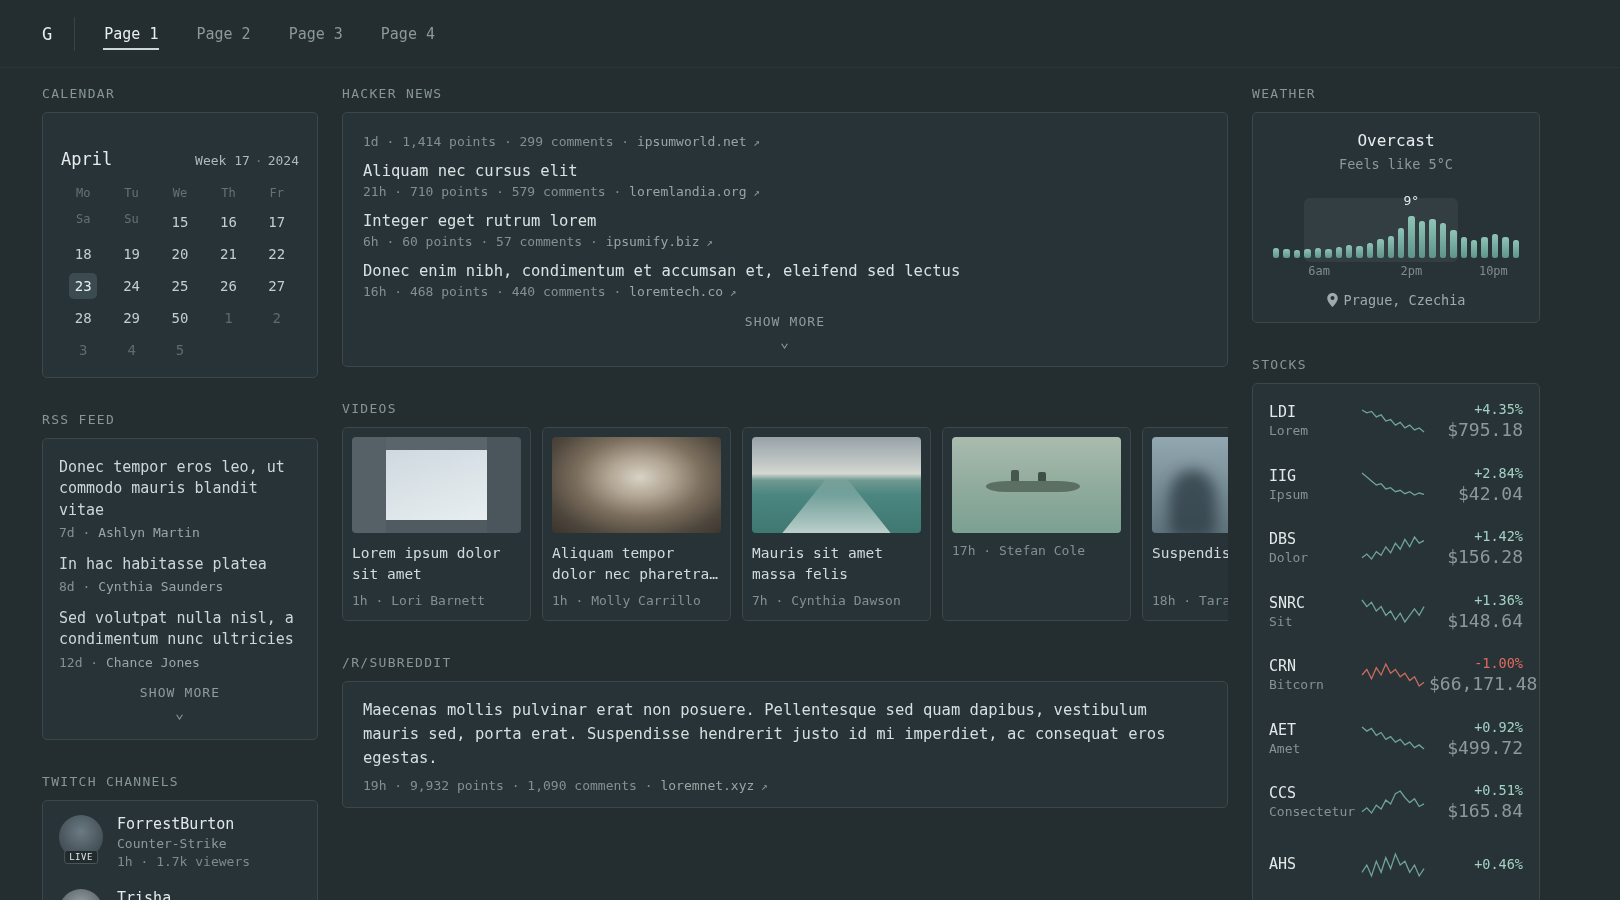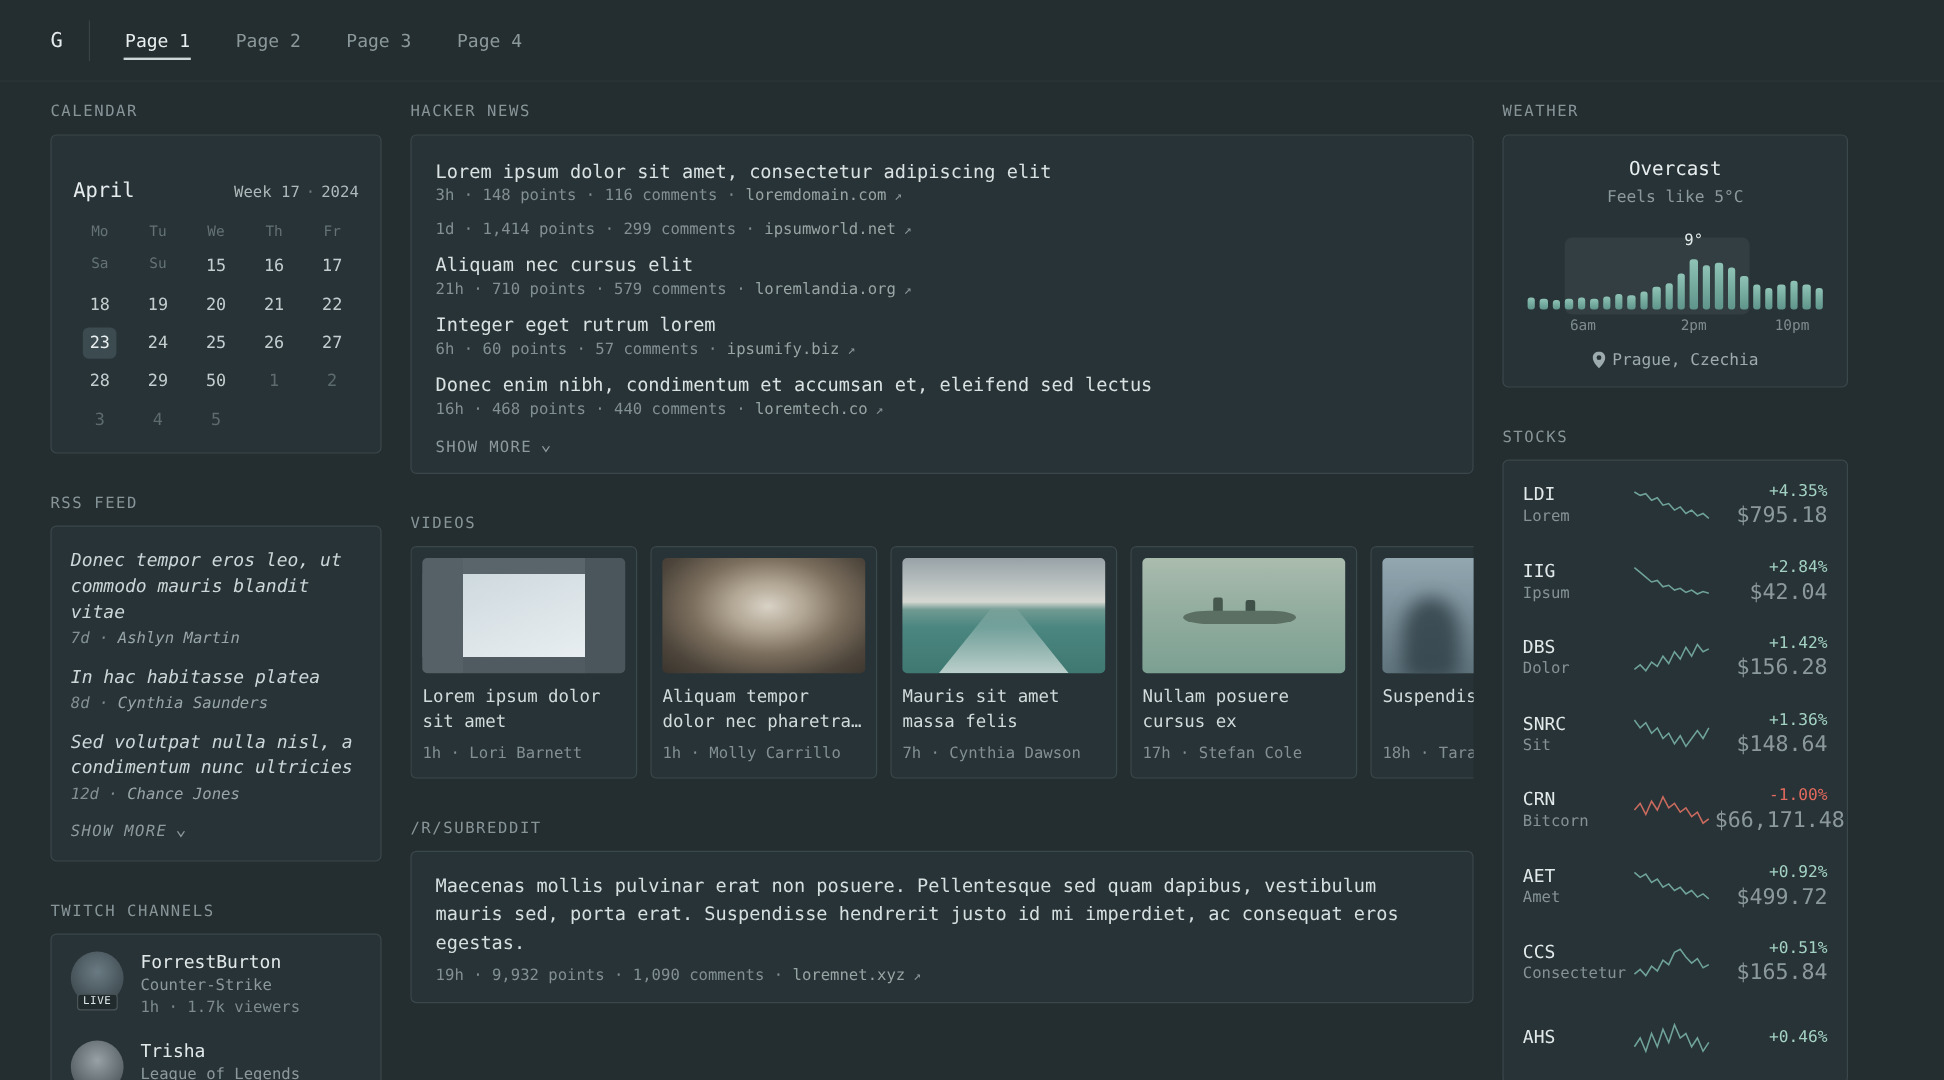--- a/index.html
+++ b/index.html
@@ -36,27 +36,27 @@
   .cal-sep { color:#6d7b7e; margin:0 5px; }
   .cal-grid { display:grid; grid-template-columns:repeat(5,1fr); margin-top:12px;
               text-align:center; row-gap:2px; }
   .cal-wd { font-size:12px; color:#647275; height:24px; line-height:24px; }
   .cal-day { height:30px; line-height:30px; font-size:14px; color:#c4ced0; }
   .cal-day.other { color:#5d6b6e; }
   .cal-day.today .dnum { display:inline-block; width:28px; height:26px; line-height:26px;
                          background:#3b4b50; border-radius:5px; color:#e9efef; }
 
   
-  .rss-card { padding:4px 16px 14px;font-style:italic; }
+  .rss-card { padding:4px 16px 14px; }
   .rss-item { margin-top:14px; cursor:pointer; }
   .rss-title { color:#ccd7d9; line-height:1.42; font-size:15px; }
   .meta { margin-top:4px; font-size:13px; color:#829093; }
   .meta .author { color:#98a6a8; }
   .show-more { margin-top:15px; font-size:13px; letter-spacing:1.1px; color:#8d9b9e;
-               cursor:pointer; display:flex; align-items:center; gap:7px; }
+               cursor:pointer; display:flex; align-items:center; gap:7px;flex-direction:column; }
   .chev { font-size:15px; position:relative; top:-3px; }
 
   
   .twitch-card { padding:14px 16px 10px; }
   .tw-item { display:flex; gap:14px; margin-bottom:20px; align-items:flex-start; cursor:pointer; }
   .tw-avatar-wrap { position:relative; flex:none; }
   .tw-avatar { width:44px; height:44px; border-radius:50%; }
   .live-badge { position:absolute; left:50%; transform:translateX(-50%); bottom:-5px;
                 background:#212a2d; border:1px solid #4a5559; border-radius:3px;
                 font-size:9px; letter-spacing:.5px; padding:1px 4px; color:#dfe6e7; }
@@ -263,24 +263,20 @@
 
   </div>
 
   <div class="col">
 
     <section class="widget">
       <h2 class="sec-title">HACKER NEWS</h2>
       <div class="card hn-card">
         <div id="hn-list">
             <div class="hn-item">
-              <div class="hn-title">Lorem ipsum dolor sit amet, consectetur adipiscing elit</div>
-              <div class="meta">3h · 148 points · 116 comments · <span class="domain">loremdomain.com</span><span class="ext-icon"> ↗</span></div>
-            </div>
-            <div class="hn-item">
               <div class="meta">1d · 1,414 points · 299 comments · <span class="domain">ipsumworld.net</span><span class="ext-icon"> ↗</span></div>
             </div>
             <div class="hn-item">
               <div class="hn-title">Aliquam nec cursus elit</div>
               <div class="meta">21h · 710 points · 579 comments · <span class="domain">loremlandia.org</span><span class="ext-icon"> ↗</span></div>
             </div>
             <div class="hn-item">
               <div class="hn-title">Integer eget rutrum lorem</div>
               <div class="meta">6h · 60 points · 57 comments · <span class="domain">ipsumify.biz</span><span class="ext-icon"> ↗</span></div>
             </div>
@@ -309,21 +305,20 @@
             <div class="video-title">Aliquam tempor dolor nec pharetra…</div>
             <div class="video-meta meta">1h · Molly Carrillo</div>
           </div>
           <div class="video-card">
             <div class="thumb boat-wake"></div>
             <div class="video-title">Mauris sit amet massa felis</div>
             <div class="video-meta meta">7h · Cynthia Dawson</div>
           </div>
           <div class="video-card">
             <div class="thumb canoe-fishing"></div>
-            <div class="video-title">Nullam posuere cursus ex</div>
             <div class="video-meta meta">17h · Stefan Cole</div>
           </div>
           <div class="video-card">
             <div class="thumb foggy-figure"></div>
             <div class="video-title">Suspendisse diam</div>
             <div class="video-meta meta">18h · Tara</div>
           </div>
         </div>
     </section>
 

